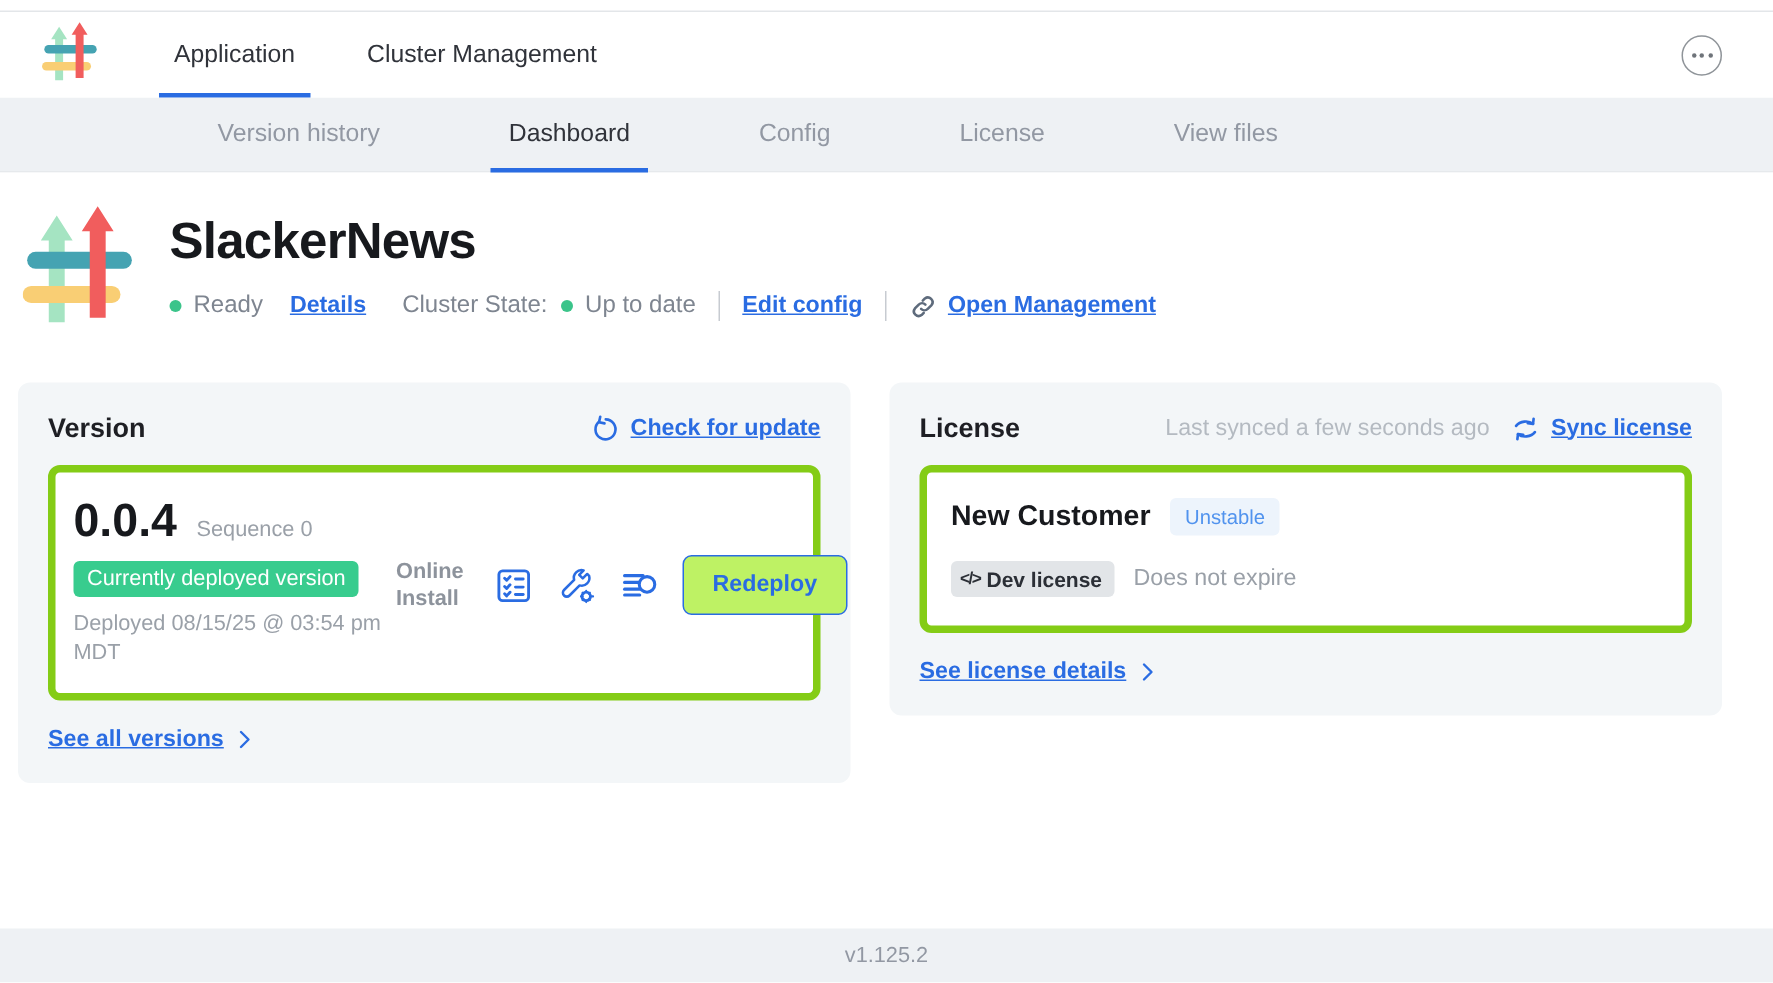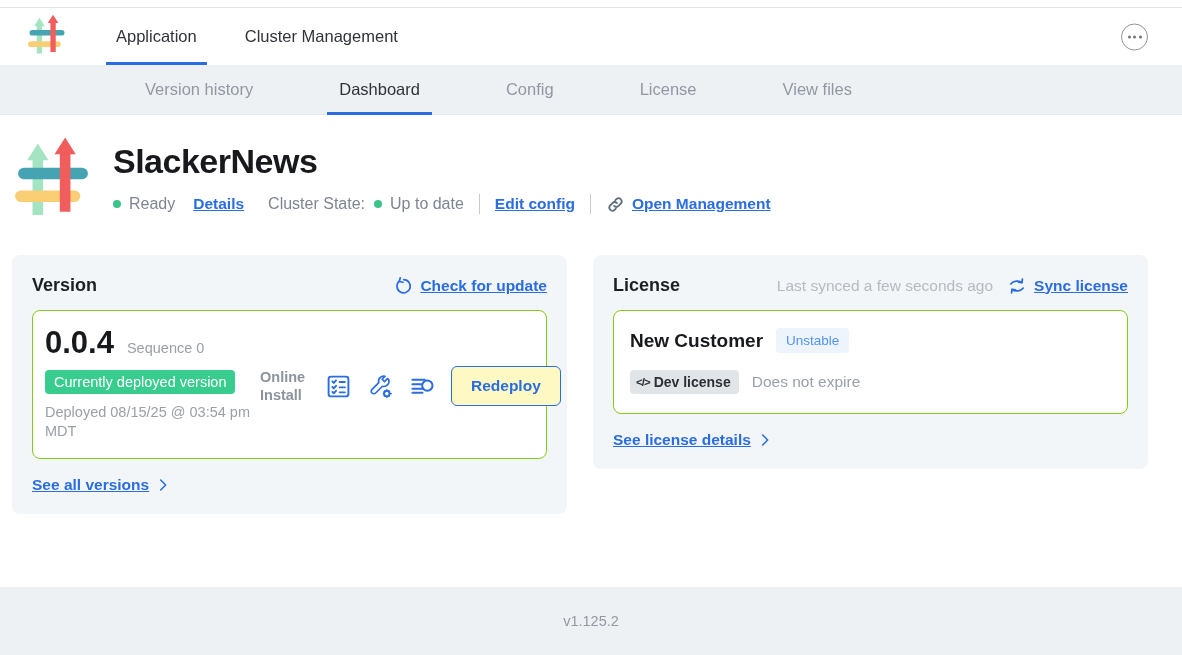--- a/index.html
+++ b/index.html
@@ -42,49 +42,49 @@
   .cards { display:flex; gap:26px; padding:31px 22px 0 12px; }
   .card { background:#f3f6f8; border-radius:8px; padding:20px; }
   .card.version { width:555px; }
   .card.license { width:555px; align-self:flex-start; }
   .card-head { display:flex; align-items:center; }
   .card-title { font-size:18px; font-weight:700; color:#1e1f24; }
   .card-head .spacer { flex:1; }
   .icon-link { display:flex; align-items:center; cursor:pointer; }
   .icon-link svg { width:20px; height:20px; color:#2a6ce2; margin-right:7px; }
   .muted { color:#b4bac1; font-size:15.5px; }
-  .inner-card { background:#fff; border:1px solid #84cc16; border-radius:8px; margin-top:14px; padding:14px 18px 16px 12px; }
+  .inner-card { background:#fff; border:5px solid #84cc16; border-radius:8px; margin-top:14px; padding:14px 18px 16px 12px; }
 
   
   .ver-flex { display:flex; }
   .ver-left { width:238px; }
   .ver-num-row { display:flex; align-items:baseline; }
   .ver-num { font-size:31px; font-weight:700; color:#17191d; }
   .ver-seq { font-size:14.5px; color:#9aa0a8; margin-left:13px; }
   .deployed-badge { display:inline-block; background:#38cc8e; color:#fff; font-size:14.5px; padding:4px 9px; border-radius:4px; margin-top:9px; }
   .deployed-at { font-size:14.5px; color:#9aa0a8; margin-top:9px; width:215px; line-height:1.33; }
   .ver-right { display:flex; align-items:center; margin-left:auto; gap:15px; padding-top:6px; }
   .install-type { font-size:14.5px; font-weight:700; color:#8d939c; width:50px; line-height:1.25; }
   .ver-icons { display:flex; align-items:center; gap:15px; color:#2a6ce2; }
   .ver-icons svg { width:27px; height:27px; cursor:pointer; }
-  .btn-outline { background:#fef9c3; border:1.5px solid #2a6ce2; color:#2a6ce2; font-weight:700; font-size:15.5px; padding:10px 19px; border-radius:6px; cursor:pointer; font-family:inherit; }
+  .btn-outline { background:#bef264; border:1.5px solid #2a6ce2; color:#2a6ce2; font-weight:700; font-size:15.5px; padding:10px 19px; border-radius:6px; cursor:pointer; font-family:inherit; }
   .card-footer-link { display:flex; align-items:center; margin-top:17px; }
   .chev { width:16px; height:16px; color:#2a6ce2; margin-left:6px; }
 
   
   .lic-name-row { display:flex; align-items:center; }
   .lic-name { font-size:19px; font-weight:700; color:#17191d; }
   .badge-unstable { background:#edf4fc; color:#5193ee; font-size:13.5px; padding:5px 10px; border-radius:4px; margin-left:13px; }
   .lic-meta-row { display:flex; align-items:center; margin-top:17px; }
   .badge-dev { background:#e2e5e8; color:#2b2f36; font-size:14px; font-weight:700; padding:4px 8px 4px 6px; border-radius:4px; display:flex; align-items:center; }
   .badge-dev .code-glyph { font-size:11.5px; font-weight:700; letter-spacing:-1px; margin-right:4px; }
   .lic-expiry { font-size:15.5px; color:#9aa0a8; margin-left:13px; }
 
   
-  footer { height:68px; background:#eef1f4; display:flex; align-items:center; justify-content:center; font-size:14.5px; color:#9298a3; }
+  footer { height:36px; background:#eef1f4; display:flex; align-items:center; justify-content:center; font-size:14.5px; color:#9298a3; }
 </style>
 </head>
 <body>
 
 <svg width="0" height="0" style="position:absolute">
   <symbol id="sn-logo" viewBox="0 0 100 116">
     <g>
       <path d="M30 10 L44 32 L37 32 L37 104 L23 104 L23 32 L16 32 Z" fill="#a5e4c2"></path>
       <rect x="4" y="42" width="92" height="15" rx="7.5" fill="#45a3b2"></rect>
       <rect x="0" y="72" width="86" height="15" rx="7.5" fill="#f9ce74"></rect>

